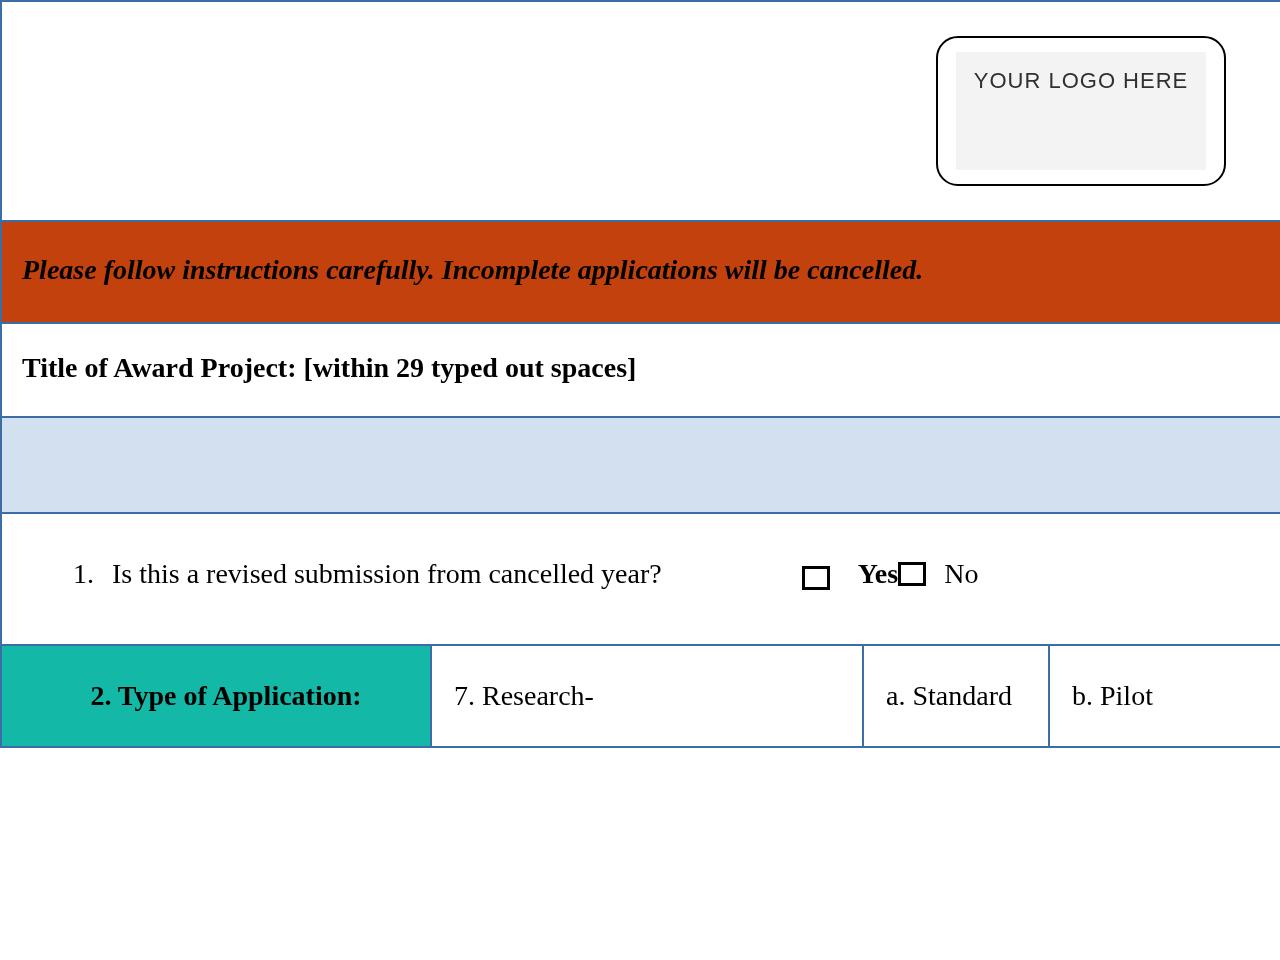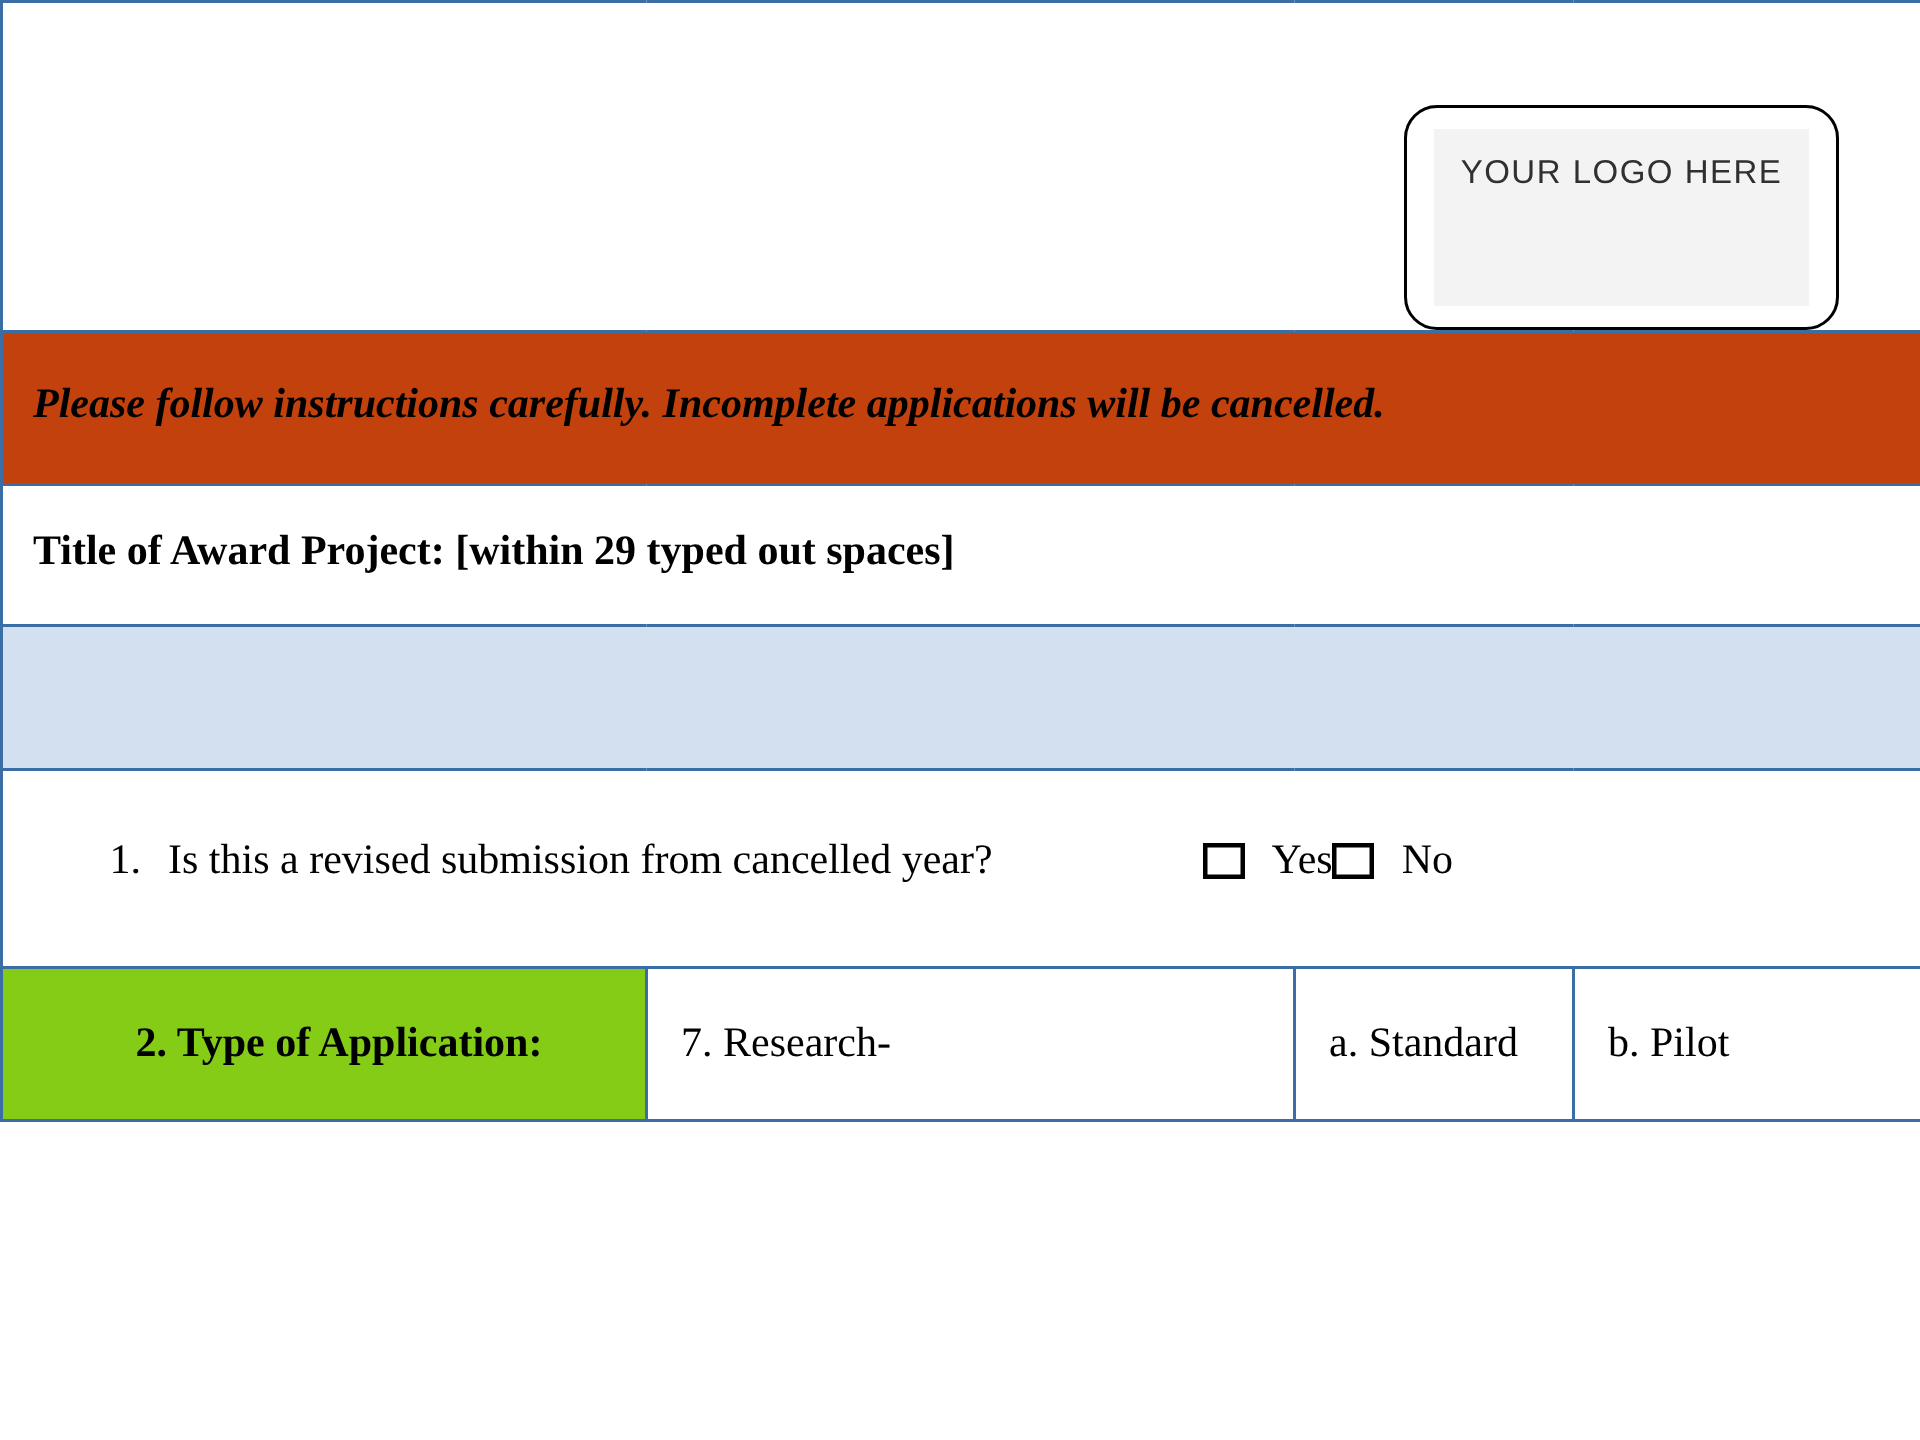--- a/index.html
+++ b/index.html
@@ -44,21 +44,20 @@
     .logo-box {
       position: absolute;
       top: 34px;
       right: 54px;
       width: 290px;
       height: 150px;
       border: 2.5px solid #000000;
       border-radius: 22px;
       background: #ffffff;
       padding: 14px 18px;
-      margin-top: 34px;
     }
     .logo-inner {
       width: 100%;
       height: 100%;
       background: #f3f3f3;
       font-family: "Segoe UI", Arial, sans-serif;
       font-size: 22px;
       letter-spacing: 1px;
       color: #303030;
       text-align: center;
@@ -98,39 +97,40 @@
       display: inline-flex;
       align-items: baseline;
       gap: 18px;
     }
     .q-num {
       min-width: 36px;
       text-align: right;
     }
     .check-group {
       display: inline-flex;
-      align-items: center;
+      align-items: flex-end;
       margin-left: 140px;
-      gap: 18px;
+      gap: 28px;
+      font-weight: bold;
     }
     .check-group-2 {
       display: inline-flex;
       align-items: center;
       gap: 18px;
     }
     .checkbox {
       display: inline-block;
       width: 28px;
       height: 24px;
       border: 3px solid #000000;
       background: #ffffff;
       vertical-align: middle;
     }
     .row2-label {
-      background: #84cc16;
+      background: #14b8a6;
       padding: 34px 20px 34px 40px;
       font-size: 28px;
       font-weight: bold;
       color: #000000;
       text-align: center;
     }
     .row2-cell {
       background: #ffffff;
       padding: 34px 20px 34px 22px;
       font-size: 28px;

